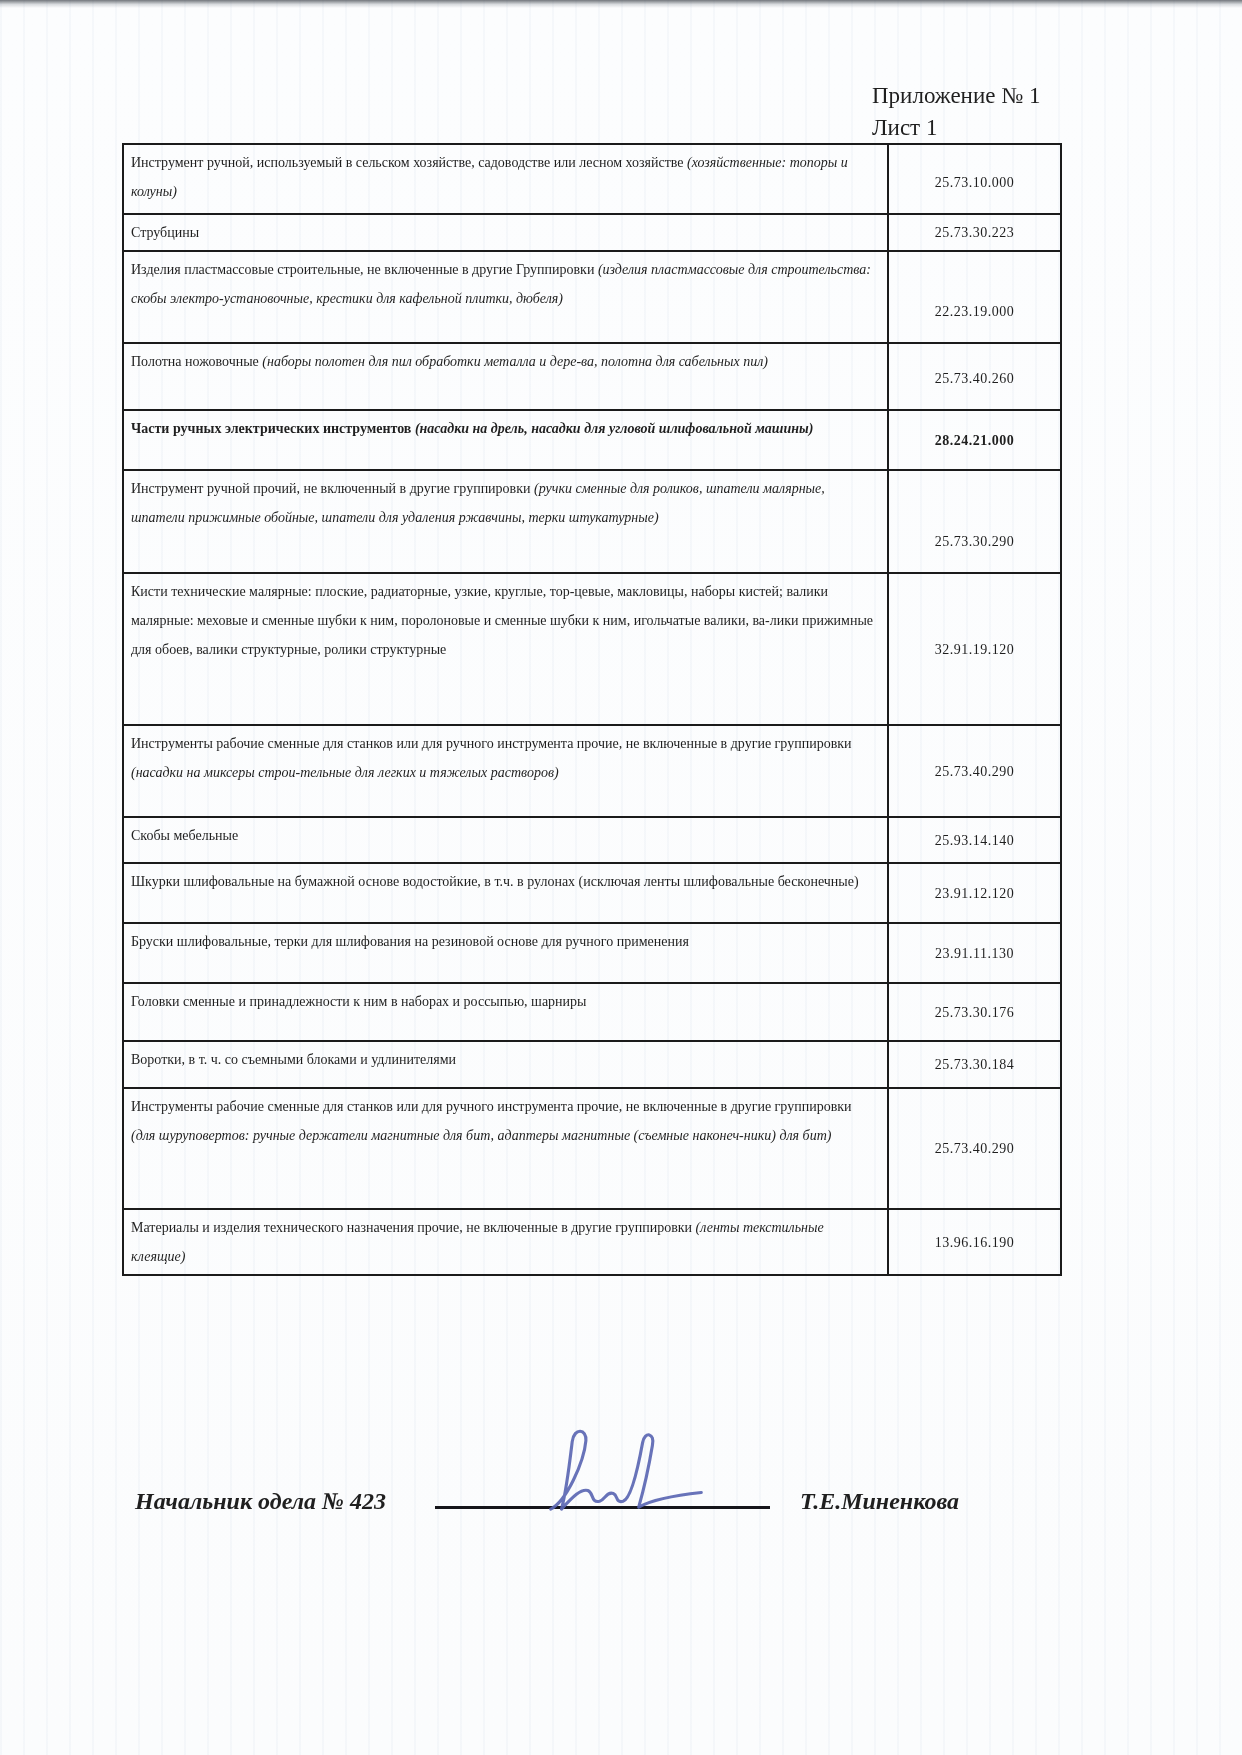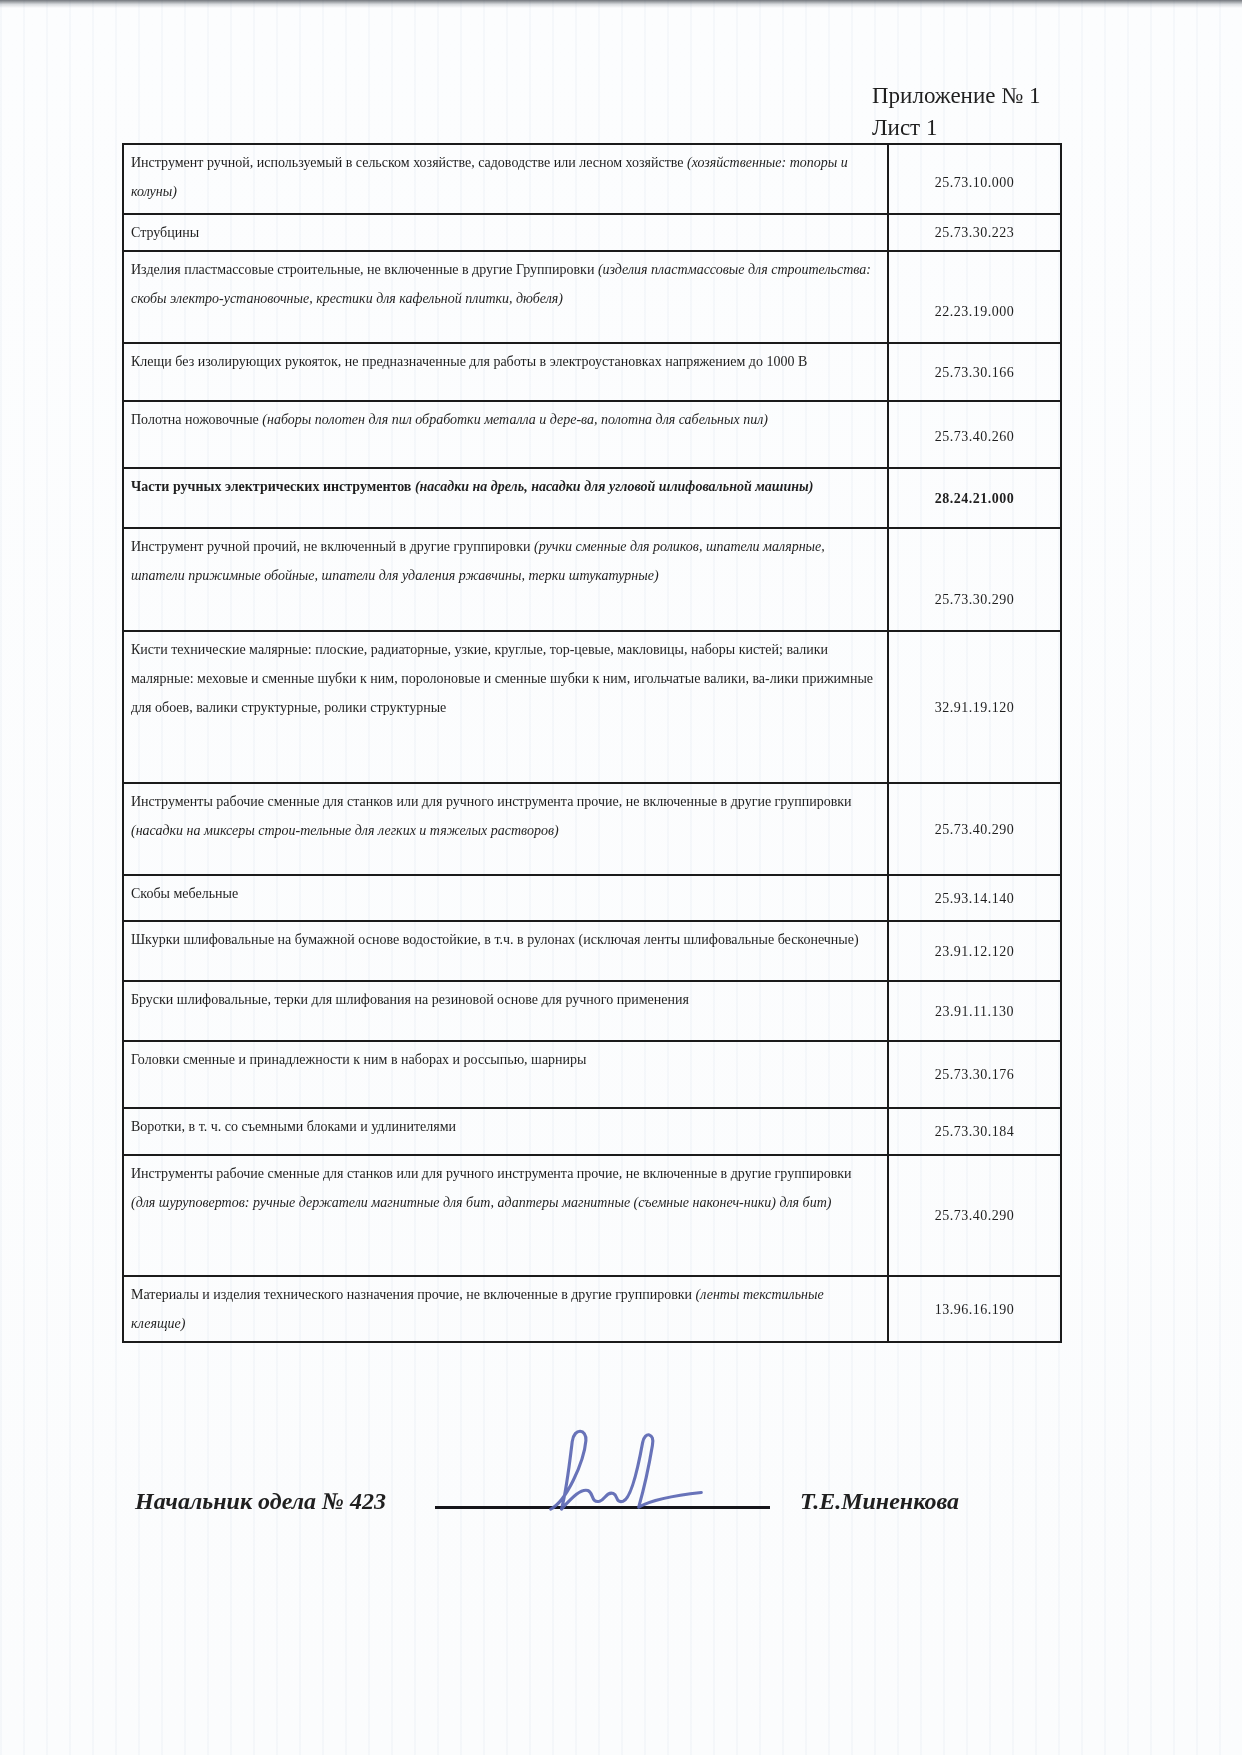--- a/index.html
+++ b/index.html
@@ -39,21 +39,21 @@
   td.code {
     width: 169px;
     text-align: center; vertical-align: middle;
     font-size: 23px; letter-spacing: 0.5px;
   }
   .it { font-style: italic; }
   tr.r1 { height: 70px; } tr.r2 { height: 37px; } tr.r3 { height: 92px; margin-left: 44px; }
   tr.r4 { height: 58px; } tr.r5 { height: 67px; } tr.r6 { height: 60px; font-weight: bold; }
   tr.r7 { height: 103px; } tr.r8 { height: 152px; } tr.r9 { height: 92px; }
   tr.r10 { height: 46px; } tr.r11 { height: 60px; } tr.r12 { height: 60px; }
-  tr.r13 { height: 67px; } tr.r14 { height: 47px; border-radius: 16px; } tr.r15 { height: 121px; }
+  tr.r13 { height: 58px; } tr.r14 { height: 47px; border-radius: 16px; } tr.r15 { height: 121px; }
   tr.r16 { height: 57px; }
   tr.r1 td.code, tr.r3 td.code, tr.r5 td.code, tr.r7 td.code {
     vertical-align: bottom; padding-bottom: 16px;
   }
   .sign-block {
     position: absolute; left: 135px; top: 1435px;
     width: 900px; height: 90px;
   }
   .sign-title, .sign-name {
     position: absolute; bottom: 10px;
@@ -89,24 +89,20 @@
       <td class="desc"><span>Инструмент ручной, используемый в сельском хозяйстве, садоводстве или лесном хозяйстве </span><span class="it">(хозяйственные: топоры и колуны)</span></td>
       <td class="code"><span>25.73.10.000</span></td>
     </tr>
     <tr class="r2">
       <td class="desc"><span>Струбцины</span><span class="it"></span></td>
       <td class="code"><span>25.73.30.223</span></td>
     </tr>
     <tr class="r3">
       <td class="desc"><span>Изделия пластмассовые строительные, не включенные в другие Группировки </span><span class="it">(изделия пластмассовые для строительства: скобы электро-установочные,  крестики для кафельной плитки, дюбеля)</span></td>
       <td class="code"><span>22.23.19.000</span></td>
-    </tr>
-    <tr class="r4">
-      <td class="desc"><span>Клещи без изолирующих рукояток, не предназначенные для работы в электроустановках напряжением до 1000 В</span><span class="it"></span></td>
-      <td class="code"><span>25.73.30.166</span></td>
     </tr>
     <tr class="r5">
       <td class="desc"><span>Полотна ножовочные </span><span class="it">(наборы  полотен для пил обработки металла и дере-ва, полотна для сабельных пил)</span></td>
       <td class="code"><span>25.73.40.260</span></td>
     </tr>
     <tr class="r6">
       <td class="desc"><span>Части ручных электрических инструментов </span><span class="it">(насадки на дрель, насадки для угловой шлифовальной машины)</span></td>
       <td class="code"><span>28.24.21.000</span></td>
     </tr>
     <tr class="r7">

